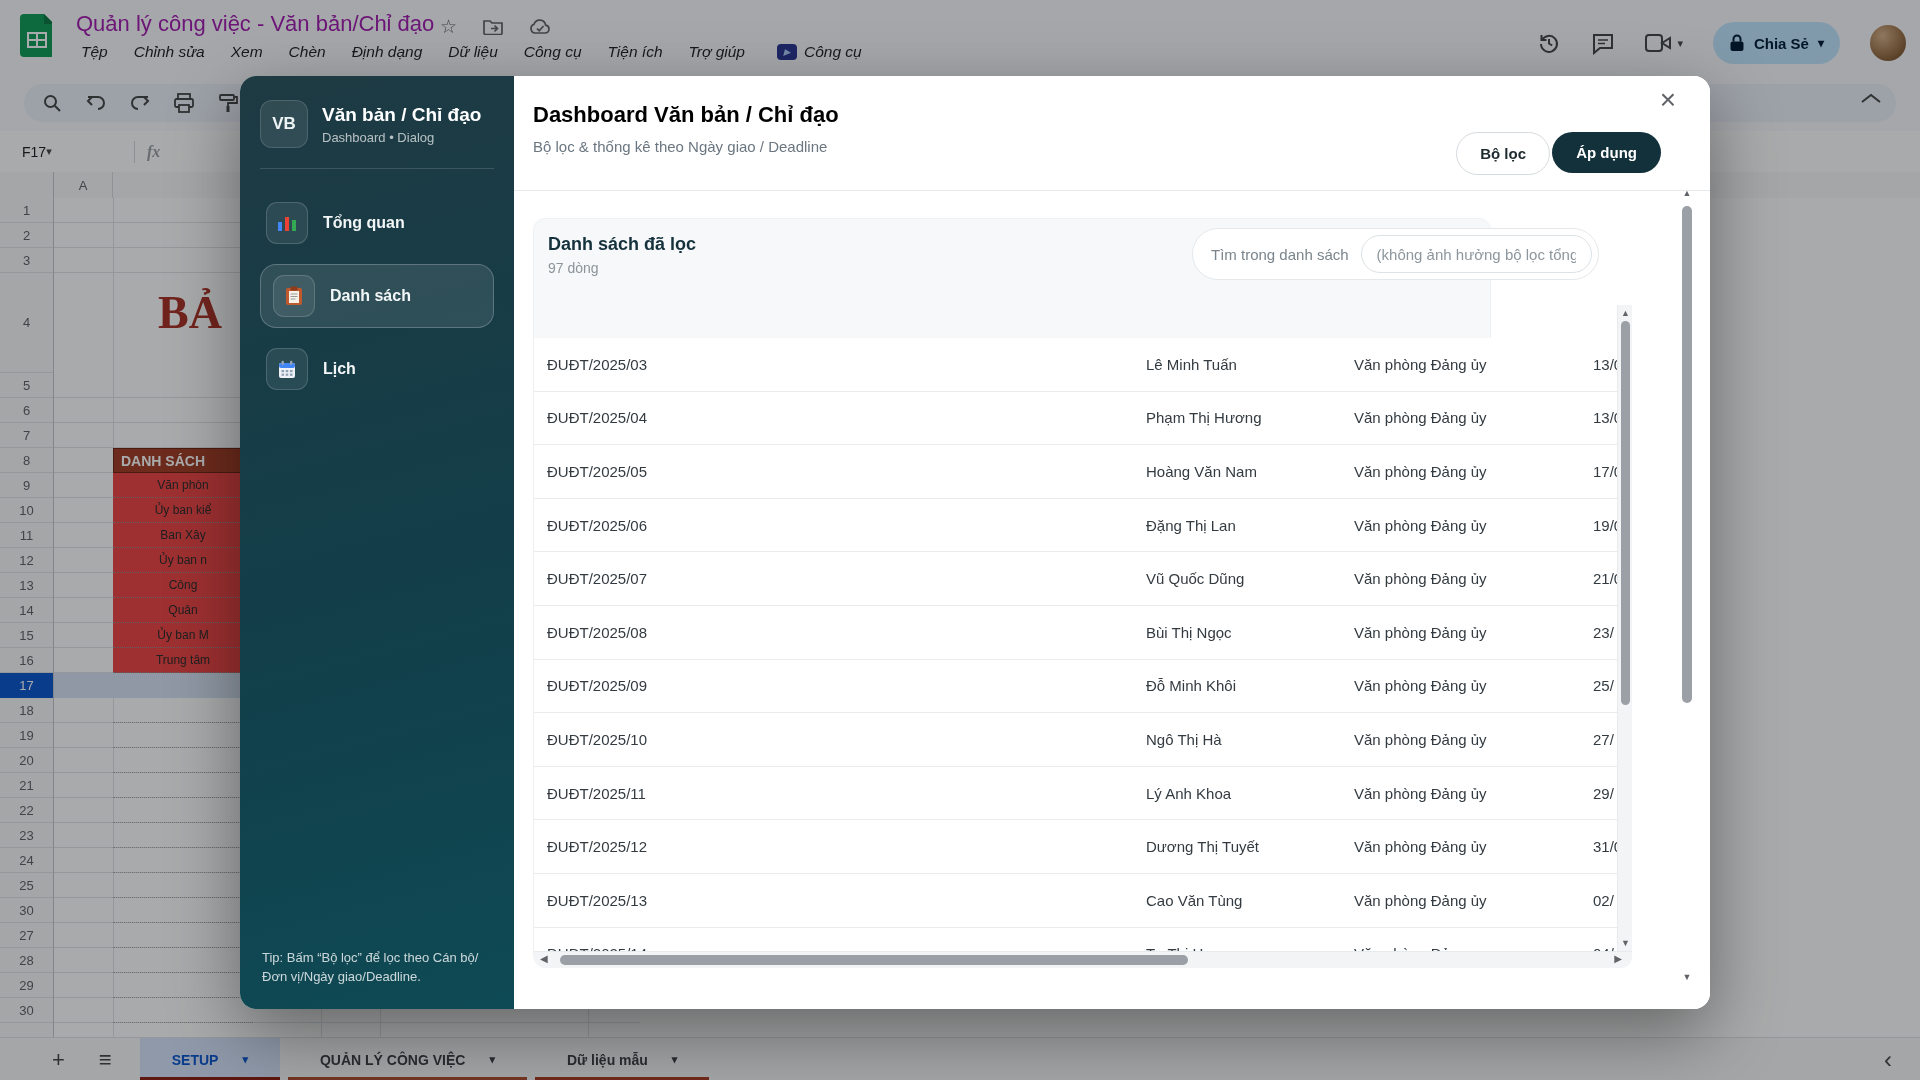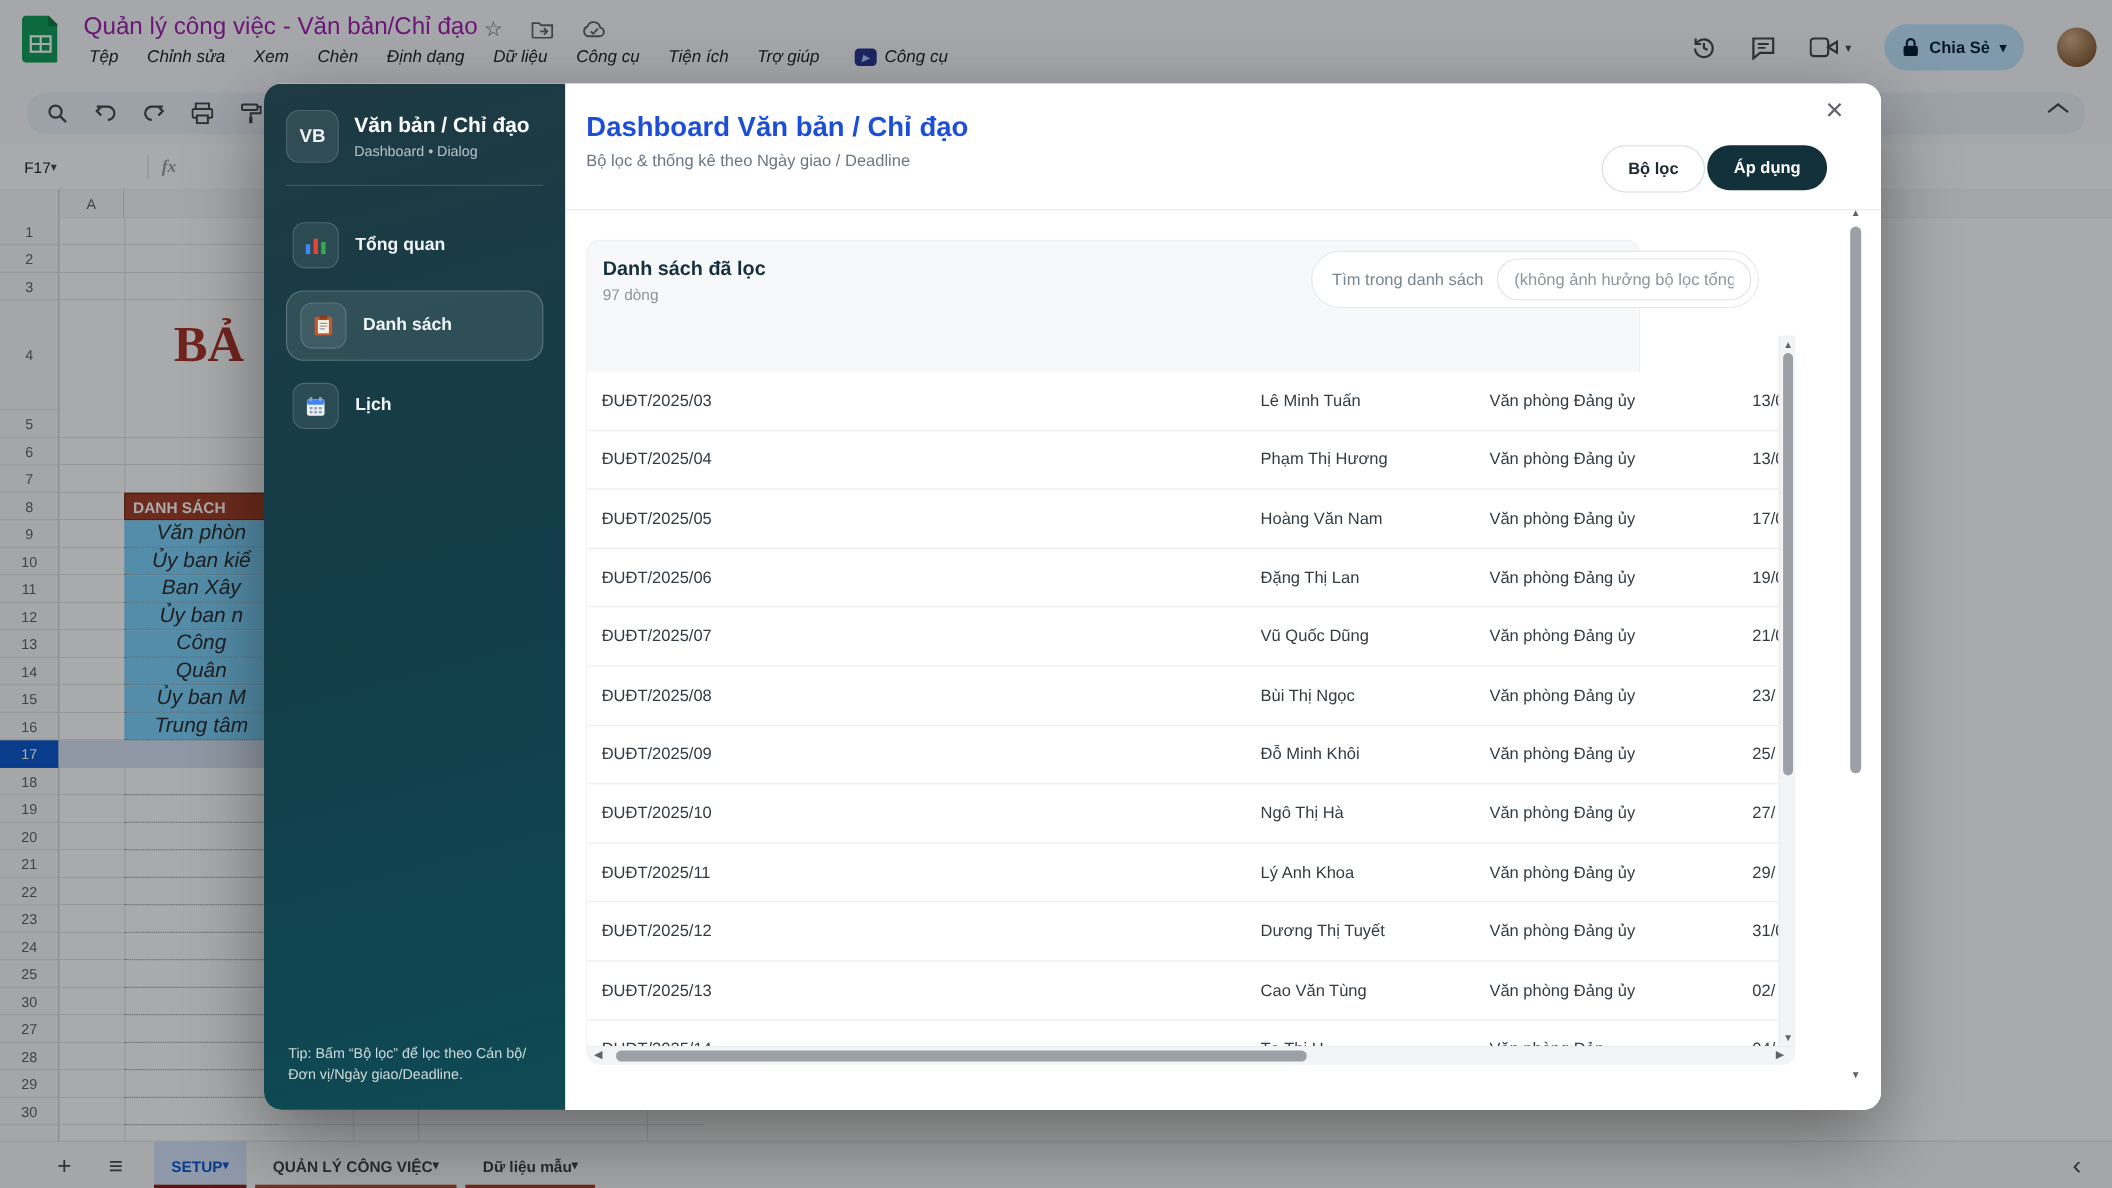--- a/index.html
+++ b/index.html
@@ -35,27 +35,27 @@
   .gridarea{left:0;top:198px;width:1920px;height:839px;background:#ffffff;}
   .rowhead{left:0;top:198px;width:54px;height:839px;border-right:1px solid #c7cacc;box-sizing:border-box;background:#f8f9fa;display:flex;flex-direction:column;}
   .rn{height:25px;flex:0 0 25px;display:flex;align-items:center;justify-content:center;font-size:13px;color:#5f6368;border-bottom:1px solid #e1e3e6;box-sizing:border-box;}
   .rn.tall{height:100px;flex:0 0 100px;}
   .rn.sel{background:#0b57d0;color:#fff;border-bottom-color:#0b57d0;}
   .hlines{background:repeating-linear-gradient(to bottom,transparent 0 24px,#e1e3e6 24px 25px);}
   .vline{width:1px;background:#e1e3e6;top:198px;height:838px;}
   .sheet-big-title{left:158px;top:286px;width:82px;height:70px;overflow:hidden;font-family:"Liberation Serif",serif;font-weight:bold;font-size:46px;color:#a93226;white-space:nowrap;}
   .banner{left:113px;top:448px;width:140px;height:25px;background:#a13d24;color:#fff;font-size:14px;font-weight:bold;display:flex;align-items:center;padding-left:7px;box-sizing:border-box;border:1px solid #6d2413;white-space:nowrap;overflow:hidden;}
   .unitcol{left:113px;top:473px;width:140px;display:flex;flex-direction:column;}
-  .ucell{height:25px;flex:0 0 25px;background:#7dd3fc;border-bottom:1px dotted #8f8f8f;box-sizing:border-box;display:flex;align-items:center;justify-content:center;font-size:19px;color:#2b2b2b;white-space:nowrap;overflow:hidden;font-style:italic;}
+  .ucell{height:25px;flex:0 0 25px;background:#ef4444;border-bottom:1px dotted #8f8f8f;box-sizing:border-box;display:flex;align-items:center;justify-content:center;font-size:12px;color:#2b2b2b;white-space:nowrap;overflow:hidden;}
   .selrow{left:54px;top:673px;width:586px;height:25px;background:#d8e3f5;}
   .emptycol{left:113px;top:698px;width:140px;display:flex;flex-direction:column;}
   .ecell{height:25px;flex:0 0 25px;border-bottom:1px dotted #a8a8a8;box-sizing:border-box;}
   .bottombar{left:0;top:1037px;width:1920px;height:43px;background:#f8f9fa;border-top:1px solid #e1e3e6;display:flex;align-items:center;}
   .bb-icon{color:#444746;font-size:22px;}
-  .tab{height:43px;display:flex;align-items:center;gap:0;padding:0 16px;font-size:14px;position:relative;box-sizing:border-box;}
+  .tab{height:43px;display:flex;align-items:center;gap:24px;padding:0 32px;font-size:14px;position:relative;box-sizing:border-box;}
   .tab .caret{font-size:11px;}
   .tab-underline{position:absolute;left:0;right:0;bottom:0;height:4px;}
   .tab.active{background:#d7e5fc;color:#0b57d0;font-weight:bold;}
   .tab.plain{color:#3c4043;font-weight:bold;}
   .tabs-left-chevron{right:28px;top:1046px;font-size:24px;color:#444746;}
 
   
   #overlay{position:absolute;inset:0;background:rgba(10,12,14,0.35);z-index:50;}
   #dialog{position:absolute;left:240px;top:76px;width:1470px;height:933px;background:#fff;border-radius:16px;z-index:60;box-shadow:0 24px 70px rgba(0,0,0,.4);display:flex;overflow:hidden;}
   .sidebar{width:274px;flex:0 0 274px;background:linear-gradient(165deg,#1e3a43 0%,#123e49 55%,#0e4a55 100%);color:#fff;position:relative;box-sizing:border-box;padding:24px 20px;}
@@ -64,21 +64,21 @@
   .sb-title{font-size:19px;font-weight:bold;line-height:1.25;}
   .sb-sub{font-size:13px;color:rgba(255,255,255,.68);margin-top:3px;}
   .sb-divider{border-bottom:1px solid rgba(255,255,255,.14);margin-top:20px;}
   .nav{margin-top:26px;display:flex;flex-direction:column;gap:13px;}
   .nav-item{display:flex;align-items:center;gap:15px;padding:7px 6px;border-radius:16px;}
   .nav-item.active{background:rgba(255,255,255,.10);border:1px solid rgba(255,255,255,.22);padding:10px 12px;}
   .nav-tile{width:40px;height:40px;border-radius:11px;background:rgba(255,255,255,.08);border:1px solid rgba(255,255,255,.16);display:flex;align-items:center;justify-content:center;}
   .nav-label{font-size:16px;font-weight:bold;color:#f2f6f7;}
   .sb-tip{position:absolute;left:22px;bottom:22px;width:232px;font-size:13px;line-height:1.45;color:rgba(255,255,255,.78);}
   .main{flex:1;position:relative;background:#fff;}
-  .dlg-title{position:absolute;left:19px;top:26px;font-size:25px;font-weight:bold;color:#1d4ed8;}
+  .dlg-title{position:absolute;left:19px;top:26px;font-size:22px;font-weight:bold;color:#000000;}
   .dlg-sub{position:absolute;left:19px;top:62px;font-size:15px;color:#6b7680;}
   .btn-filter{position:absolute;right:160px;top:56px;height:41px;padding:0 23px;border-radius:22px;border:1px solid #d5dade;background:#fff;font-size:15px;font-weight:bold;color:#1f2a30;display:flex;align-items:center;}
   .btn-apply{position:absolute;right:49px;top:56px;height:41px;padding:0 24px;border-radius:22px;background:#12313b;font-size:15px;font-weight:bold;color:#fff;display:flex;align-items:center;}
   .dlg-close{position:absolute;right:34px;top:10px;font-size:28px;color:#5f6368;line-height:1;}
   .dlg-header-divider{position:absolute;left:0px;right:0;top:114px;border-bottom:1px solid #e7eaec;}
   .panel{position:absolute;left:19px;top:142px;width:958px;height:749px;background:#f7f8fa;border:1px solid #eef0f2;border-radius:12px;box-sizing:border-box;}
   .panel-title{position:absolute;left:14px;top:15px;font-size:18px;font-weight:bold;color:#15323c;}
   .panel-count{position:absolute;left:14px;top:41px;font-size:14px;color:#8b949b;}
   .searchbox{position:absolute;left:658px;top:9px;width:407px;height:52px;background:#fff;border:1px solid #e4e8eb;border-radius:26px;box-sizing:border-box;display:flex;align-items:center;gap:12px;padding:0 9px 0 18px;}
   .search-label{font-size:15px;color:#7a858d;white-space:nowrap;}

